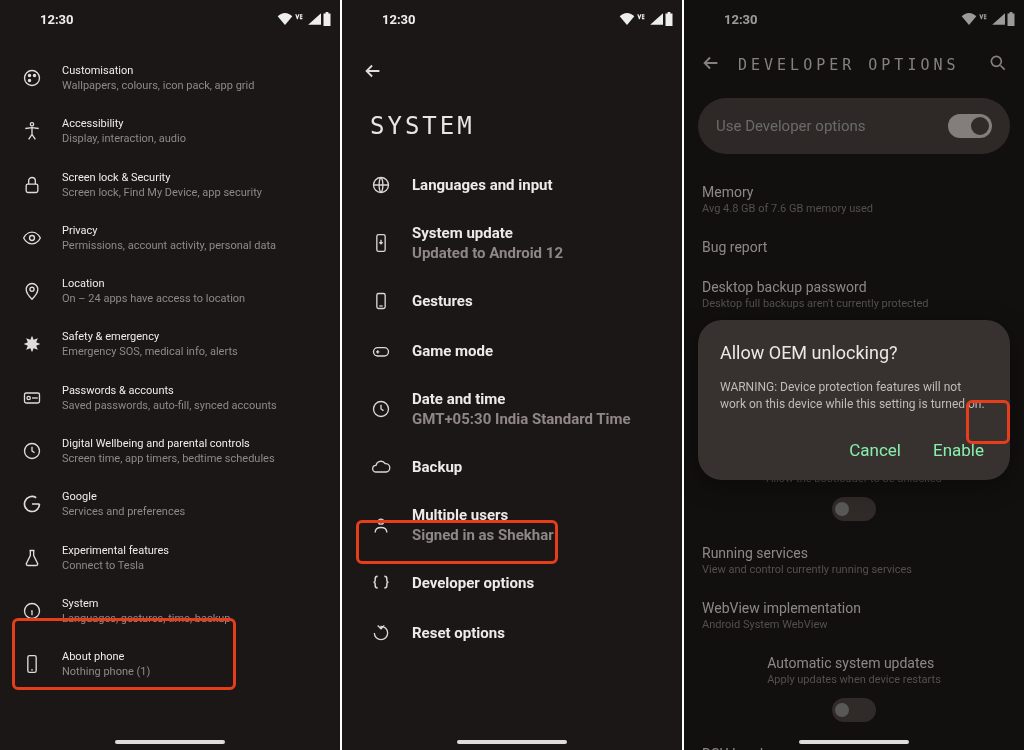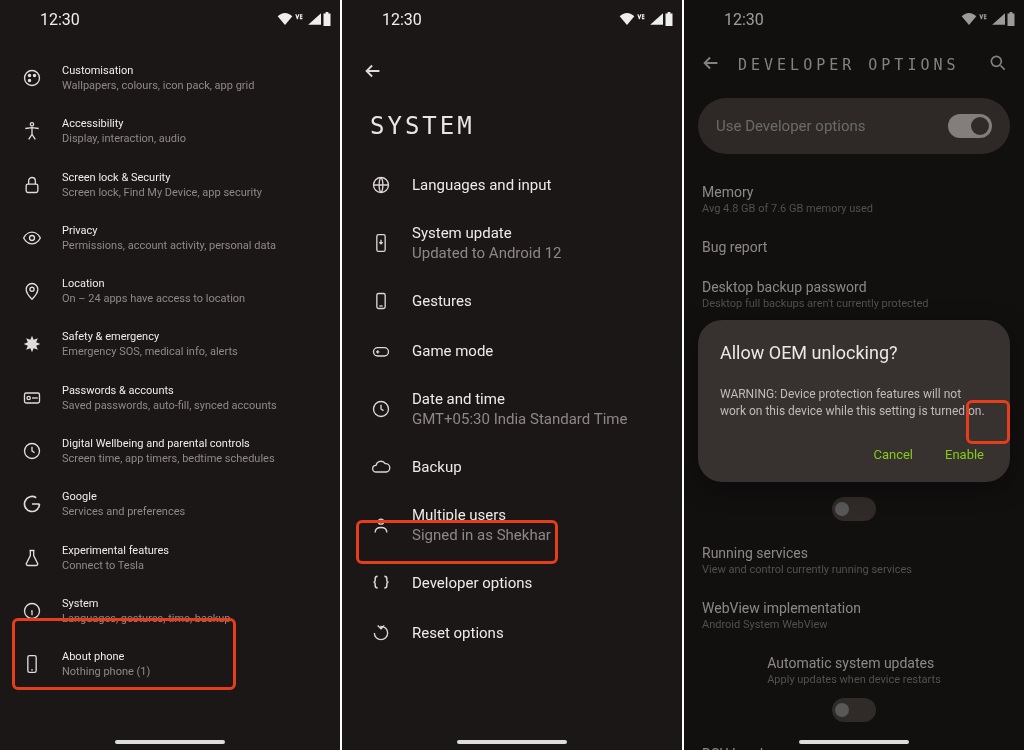--- a/index.html
+++ b/index.html
@@ -1,36 +1,36 @@
 <!DOCTYPE html>
 <html><head>
 <meta charset="utf-8">
 <style>
   * { box-sizing: border-box; margin: 0; padding: 0; }
   html, body { width: 1024px; height: 750px; background: #fff; font-family: -apple-system, "Segoe UI", Roboto, Arial, sans-serif; }
   body { display: flex; gap: 2px; }
   .screen { width: 340px; height: 750px; background: #1c1717; color: #e8e4e2; position: relative; overflow: hidden; }
-  .statusbar { display: flex; justify-content: space-between; align-items: center; padding: 6px 8px 0 40px; height: 32px; font-size: 16px; font-weight: 400; color: #eee; }
+  .statusbar { display: flex; justify-content: space-between; align-items: center; padding: 6px 8px 0 40px; height: 32px; font-size: 13px; font-weight: 700; color: #eee; }
   .status-icons { display: flex; gap: 1px; align-items: center; }
   .status-icons svg { display: block; }
   .settings-list { padding: 20px 0 0 0; }
   .row { display: flex; align-items: flex-start; padding: 12px 20px 12px 20px; gap: 18px; }
   .row.clickable { cursor: pointer; }
   .row .icon-slot { width: 24px; height: 24px; display: flex; align-items: center; justify-content: center; flex-shrink: 0; margin-top: 2px; color: #e0dcda; }
   .row .text-slot { flex: 1; display: flex; flex-direction: column; gap: 2px; }
   .row .title { font-size: 11px; color: #f0eceb; }
   .row .subtitle { font-size: 11px; color: #8f8886; line-height: 1.3; }
   .highlight-box { position: absolute; border: 3px solid #e63e1a; border-radius: 6px; pointer-events: none; }
   .navbar-pill { position: absolute; bottom: 6px; left: 50%; transform: translateX(-50%); width: 110px; height: 4px; border-radius: 3px; background: #ddd; }
   
   .back-row { padding: 28px 20px 10px 20px; }
   .back-row svg { display: block; }
   .page-title-dot { font-family: monospace; letter-spacing: 3px; font-size: 24px; color: #e9e5e3; padding: 20px 28px 20px 28px; font-weight: 400; }
   .system-list { padding: 0 0 0 0; }
-  .srow { display: flex; align-items: center; padding: 14px 20px 14px 28px; gap: 20px; }
+  .srow { display: flex; align-items: center; padding: 14px 20px 14px 28px; gap: 20px; font-weight: bold; }
   .srow .icon-slot { width: 22px; height: 22px; display: flex; align-items: center; justify-content: center; flex-shrink: 0; color: #dcd7d5; }
   .srow .text-slot { flex: 1; display: flex; flex-direction: column; gap: 2px; }
   .srow .title { font-size: 15px; color: #efeae8; }
   .srow .subtitle { font-size: 15px; color: #8e8785; }
   
   .scrim { position: absolute; inset: 0; background: rgba(0,0,0,0.35); }
   .dev-header { display: flex; align-items: center; padding: 20px 16px 12px 16px; gap: 16px; }
   .dev-header .title-dot { font-family: monospace; letter-spacing: 4px; font-size: 15px; color: #cbc6c4; flex: 1; }
   .dev-header svg { color: #cbc6c4; }
   .use-dev-pill { margin: 8px 14px 18px 14px; background: #473f3d; border-radius: 28px; padding: 16px 18px; display: flex; align-items: center; justify-content: space-between; }
@@ -39,24 +39,24 @@
   .toggle .knob { width: 18px; height: 18px; border-radius: 50%; background: #4a4240; position: absolute; top: 3px; right: 3px; }
   .toggle.off { background: #4a4240; }
   .toggle.off .knob { background: #888; left: 3px; right: auto; width: 14px; height: 14px; top: 5px; }
   .dlist { padding: 0 18px; }
   .drow { padding: 12px 0; display: flex; flex-direction: column; gap: 2px; }
   .drow .title { font-size: 14px; color: #d6d0cd; }
   .drow .subtitle { font-size: 11px; color: #7f7a77; }
   .drow-with-toggle { display: flex; align-items: center; gap: 12px; }
   .drow-with-toggle .left { flex: 1; display: flex; flex-direction: column; gap: 2px; }
   .dialog { position: absolute; left: 14px; right: 14px; top: 320px; background: #37312f; border-radius: 24px; padding: 22px 22px 14px 22px; box-shadow: 0 6px 24px rgba(0,0,0,0.4); }
-  .dialog .dtitle { font-size: 18px; color: #eee7e4; margin-bottom: 23px; }
+  .dialog .dtitle { font-size: 18px; color: #eee7e4; margin-bottom: 16px; }
   .dialog .dbody { font-size: 12px; color: #c2bab6; line-height: 1.45; margin-bottom: 20px; }
   .dialog .actions { display: flex; justify-content: flex-end; gap: 24px; align-items: center; }
-  .dialog .btn { font-size: 13px; color: #84cc16; cursor: pointer; padding: 6px 4px; }
+  .dialog .btn { font-size: 17px; color: #86efac; cursor: pointer; padding: 6px 4px; }
 </style>
 </head>
 <body>
 
 <div class="screen">
   <div class="statusbar">
     <span>12:30</span>
     <span class="status-icons">
       <svg width="16" height="12" viewBox="0 0 24 18">
           <path fill="currentColor" d="M12 18L1 5C4 2 8 0 12 0s8 2 11 5L12 18z"></path>

